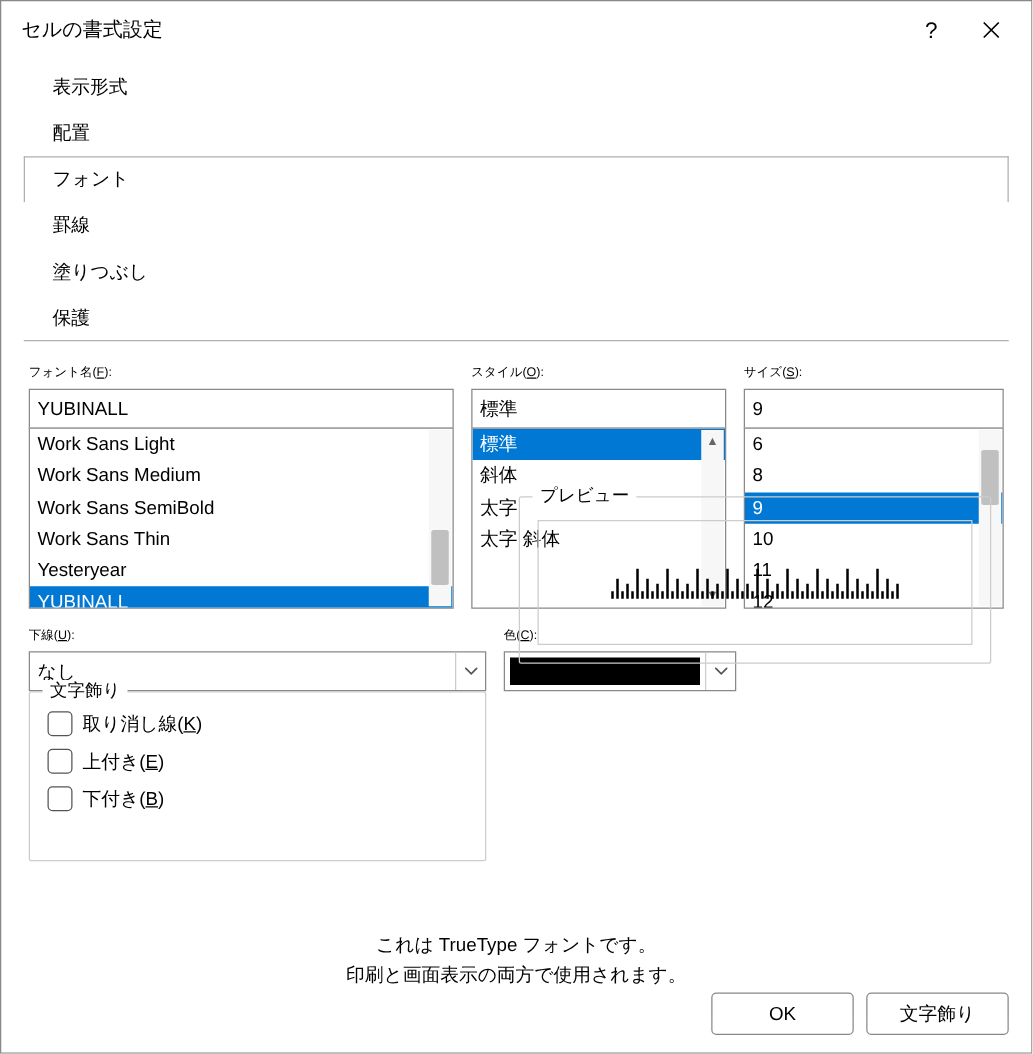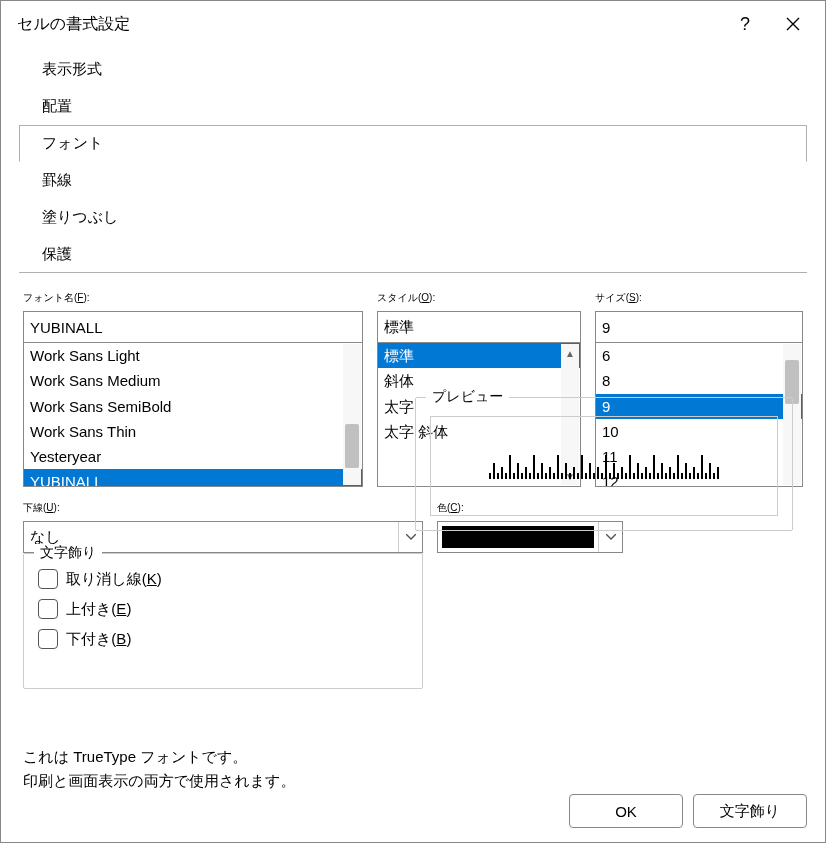--- a/index.html
+++ b/index.html
@@ -31,21 +31,21 @@
 .swatch { position: absolute; left: 4px; top: 4px; bottom: 4px; right: 28px; background: #000; }
 .checkbox { display: flex; align-items: center; gap: 8px; font-size: 15px; padding: 5px 0; }
 .cb { width: 20px; height: 20px; border: 1px solid #555; border-radius: 4px; background: #fff; }
 .fieldset { border: 1px solid #ccc; border-radius: 2px; padding: 10px 14px 14px 14px; margin-top: 0; position: relative; }
 .legend { position: absolute; top: -10px; left: 10px; background: #fff; padding: 0 6px; font-size: 14px; }
 .preview-box { border: 1px solid #ccc; height: 100px; margin-top: 8px; display: flex; align-items: center; justify-content: center; overflow: hidden; }
 .preview-strokes { display: flex; align-items: flex-end; gap: 2px; height: 26px; }
 .preview-strokes .s { width: 2px; background: #000; }
 .footer { position: absolute; bottom: 14px; right: 18px; display: flex; gap: 10px; }
 .btn { min-width: 114px; height: 34px; border: 1px solid #888; background: #fff; font-size: 15px; display: flex; align-items: center; justify-content: center; border-radius: 4px; }
-.desc { font-size: 15px; margin-top: 56px; line-height: 1.6; }
+.desc { font-size: 15px; margin-top: 56px; line-height: 1.6; text-align: center; }
 </style>
 </head>
 <body>
 
 <div class="dialog">
   <div class="titlebar">
     <div class="title">セルの書式設定</div>
     <div class="tb-btn">?</div>
     <div class="tb-btn">
       <svg viewBox="0 0 14 14">
@@ -114,21 +114,21 @@
               <div class="li">12</div>
             </div>
           <div class="scrollbar">
             <div class="thumb" style="top:16px;height:44px"></div>
           </div>
         </div>
       </div>
     </div>
 
     <div class="row" style="margin-top:14px">
-      <div class="col" style="width:400px">
+      <div class="col" style="width:366px">
         <div class="lbl"><span>下線(<span class="ul">U</span>):</span></div>
         <div class="dropdown">
           <span>なし</span>
           <div class="dd-btn">
               <svg width="10" height="6">
                 <path d="M0 0 L5 5 L10 0" stroke="#555" fill="none" stroke-width="1.4"></path>
               </svg>
             </div>
         </div>
 

